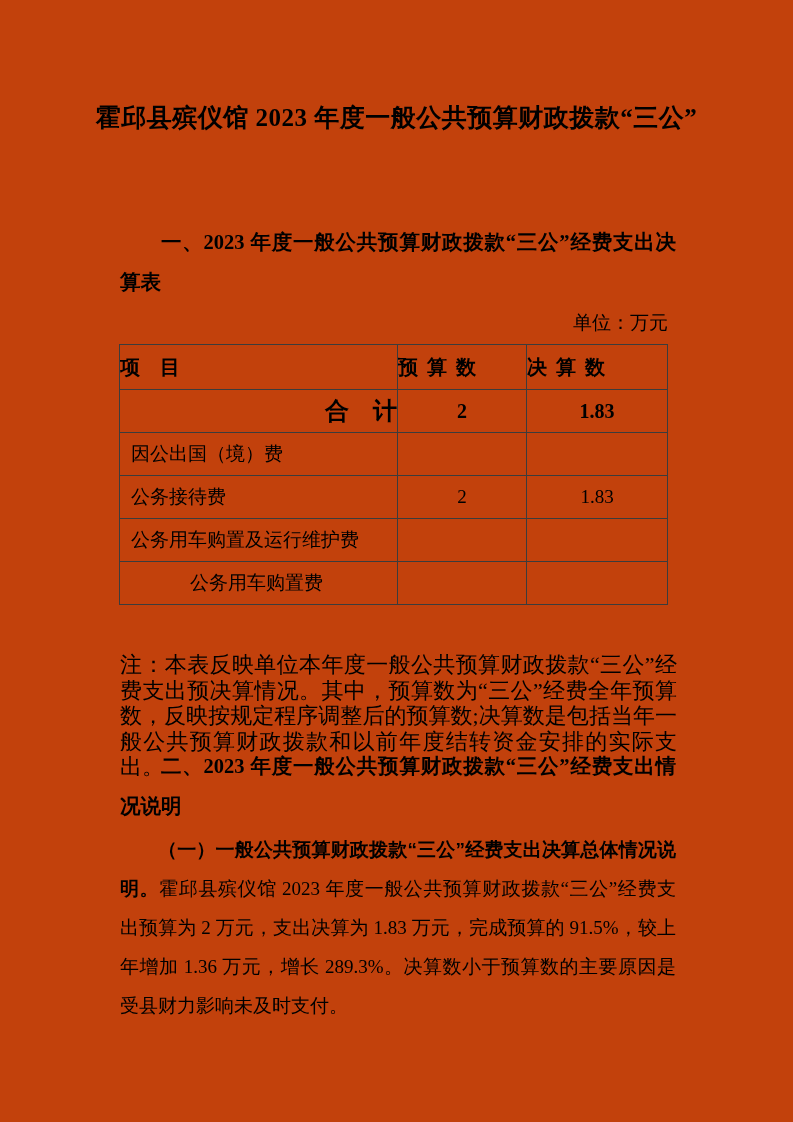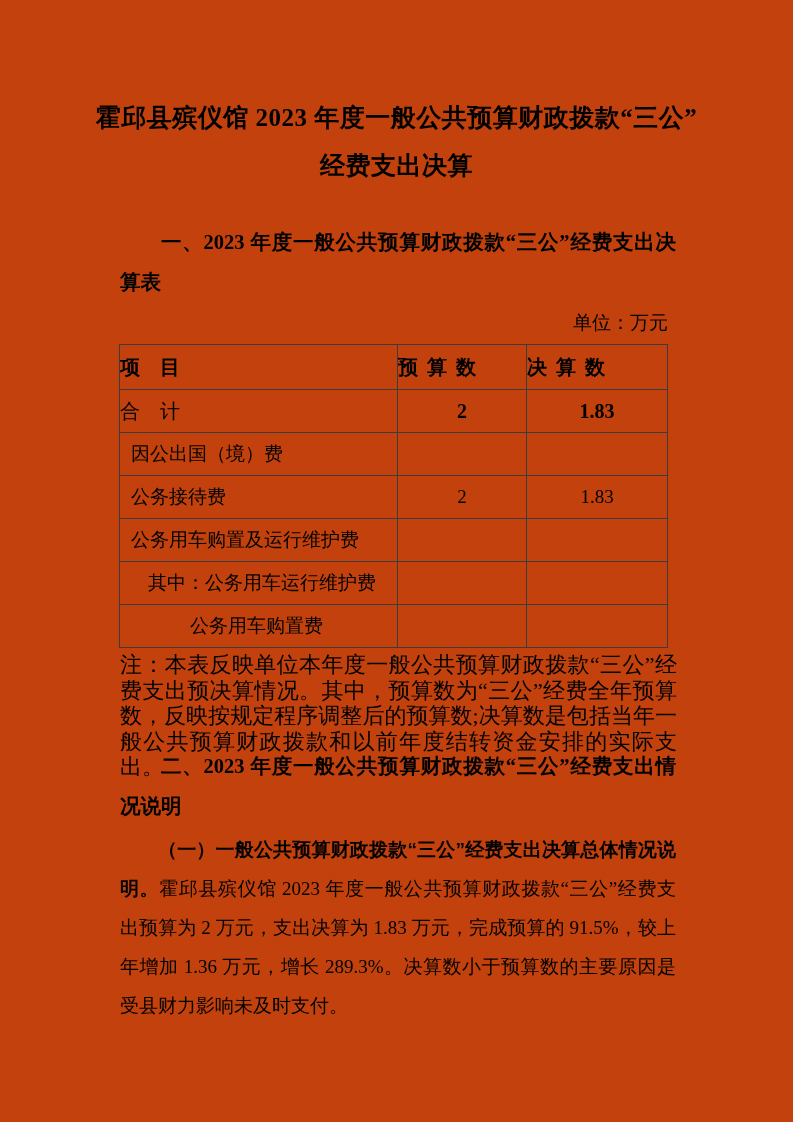--- a/index.html
+++ b/index.html
@@ -47,21 +47,21 @@
     padding:0; vertical-align:middle;
     overflow:hidden; white-space:nowrap;
   }
   .budget-table th {
     height:44px; font-weight:bold; font-size:20px;
     text-align:left; word-spacing:4px;
   }
   .budget-table td { height:42px; }
   .budget-table td.item { text-align:left; padding-left:11px; }
   .budget-table td.num  { text-align:center; }
-  .row-total td.item { text-align:left; padding-left:0; font-weight:normal; font-size:20px; }
+  .row-total td.item { text-align:right; padding-left:0; font-weight:bold; font-size:24px; }
   .row-total td.num  { font-weight:bold; font-size:20px; }
   .row-sub1 td.item { padding-left:28px; }
   .row-sub2 td.item { padding-left:70px; }
   
   .table-note {
     position:absolute; top:652px; left:120px; width:557px;
     font-size:22px; line-height:25.5px; text-align:justify;
   }
   
   .body-para {
@@ -75,21 +75,20 @@
     font-family:"Liberation Sans","DejaVu Sans","Liberation Serif",serif;
   }
 </style>
 </head>
 <body>
 
 <div class="page">
 
   <div class="doc-title">
     <div>霍邱县殡仪馆 2023 年度一般公共预算财政拨款“三公”</div>
-    <div>经费支出决算</div>
   </div>
 
   <div id="sec1-heading" class="sec-heading">一、2023 年度一般公共预算财政拨款“三公”经费支出决算表</div>
 
   <div class="unit-label">单位：万元</div>
 
   <table class="budget-table">
     <colgroup>
         <col class="c1">
         <col class="c2">
@@ -116,25 +115,20 @@
       <tr>
         <td class="item">公务接待费</td>
         <td class="num">2</td>
         <td class="num">1.83</td>
       </tr>
       <tr>
         <td class="item">公务用车购置及运行维护费</td>
         <td class="num"></td>
         <td class="num"></td>
       </tr>
-      <tr class="row-sub1">
-        <td class="item">其中：公务用车运行维护费</td>
-        <td class="num"></td>
-        <td class="num"></td>
-      </tr>
       <tr class="row-sub2">
         <td class="item">公务用车购置费</td>
         <td class="num"></td>
         <td class="num"></td>
       </tr>
     </tbody>
   </table>
 
   <div class="table-note">注：本表反映单位本年度一般公共预算财政拨款“三公”经费支出预决算情况。其中，预算数为“三公”经费全年预算数，反映按规定程序调整后的预算数;决算数是包括当年一般公共预算财政拨款和以前年度结转资金安排的实际支出。</div>
 

